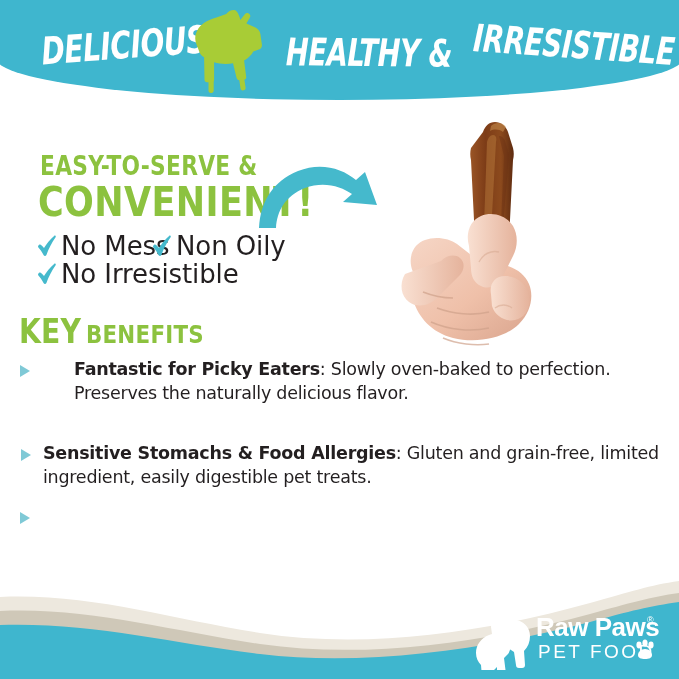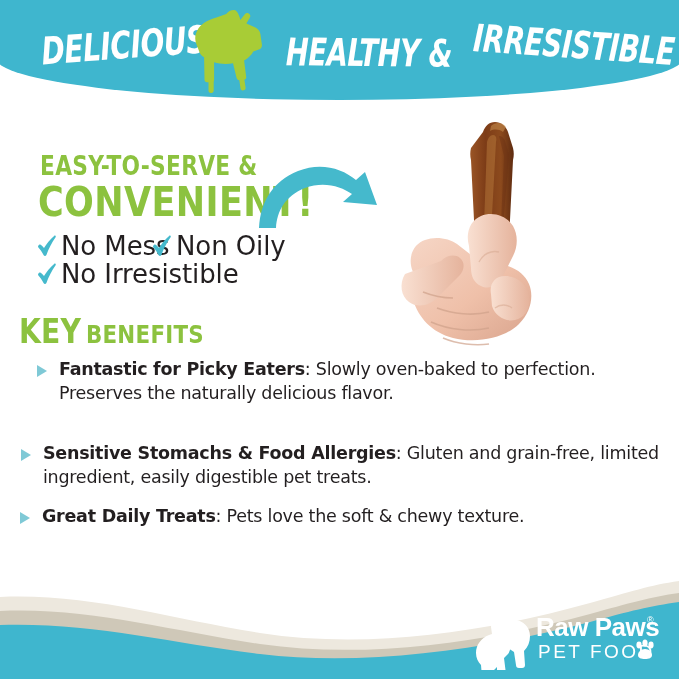--- a/index.html
+++ b/index.html
@@ -174,21 +174,21 @@
     font-size: 25px;
     letter-spacing: 0.3px;
     margin-left: 5px;
   }
 
   .benefit-item {
     position: absolute;
     display: flex;
     align-items: flex-start;
   }
-  #benefit-0 { left: 36px; top: 358px; width: 640px; }
+  #benefit-0 { left: 19px; top: 358px; width: 640px; gap: 32px; }
   #benefit-1 { left: 20px; top: 442px; width: 645px; }
   #benefit-2 { left: 19px; top: 505px; width: 645px; }
 
   .benefit-bullet {
     flex: 0 0 auto;
     width: 12px;
     height: 14px;
     margin-top: 6px;
     margin-right: 11px;
   }
@@ -322,23 +322,20 @@
     </svg>
     <div class="benefit-text">
       <span class="lead">Sensitive Stomachs &amp; Food Allergies</span><span>: Gluten and grain-free, limited ingredient, easily digestible pet treats.</span>
     </div>
   </div>
 
   <div class="benefit-item" id="benefit-2">
     <svg class="benefit-bullet" viewBox="0 0 12 14">
       <path fill="#7fc9d6" d="M1 1l10 6-10 6z"></path>
     </svg>
-    <div class="benefit-text">
-      <span class="lead">Great Daily Treats</span><span>: Pets love the soft &amp; chewy texture.</span>
-    </div>
   </div>
 
   <svg id="footer-waves" viewBox="0 0 679 130" preserveAspectRatio="none">
     <path fill="#ede8de" d="M0 48C90 44 170 70 260 84c110 17 230-2 330-30 40-11 60-18 89-22v98H0V48z"></path>
     <path fill="#cfc8b8" d="M0 62C90 58 170 82 260 95c110 16 230-3 330-30 40-11 60-17 89-21v86H0V62z"></path>
     <path fill="#3fb6ce" d="M0 76C90 73 170 94 260 105c110 13 230-6 330-32 40-11 60-16 89-20v77H0V76z"></path>
   </svg>
 
   <svg id="footer-logo" viewBox="0 0 196 62">
 

